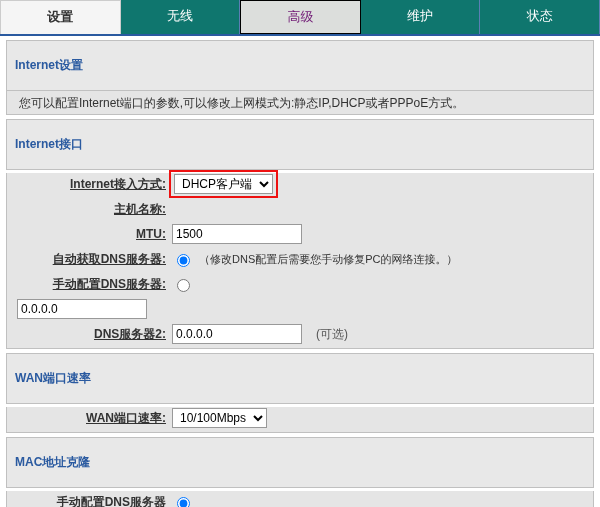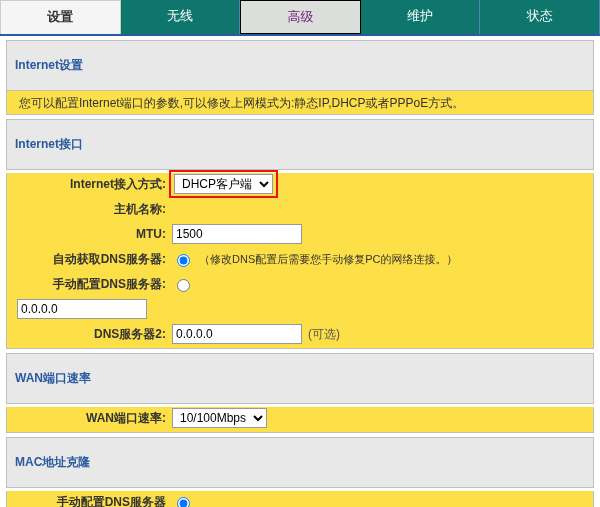--- a/index.html
+++ b/index.html
@@ -46,38 +46,39 @@
     color: #2a5aa0;
     font-weight: bold;
     padding: 16px 8px;
     border: 1px solid #c0c0c0;
     font-size: 12px;
   }
   .section-body {
     border: 1px solid #c0c0c0;
     border-top: none;
     padding: 0 10px;
-    background: #fde047;
+    background: #e5e5e5;
   }
   .desc {
     padding: 4px 2px 2px 2px;
     color: #333;
   }
   .form-row {
     display: flex;
     align-items: center;
     margin: 3px 0;
     min-height: 22px;
   }
   .form-label {
     width: 155px;
     text-align: right;
     padding-right: 6px;
     color: #333;
     font-weight: bold;
+    text-decoration: underline;
   }
   .form-row.normal .form-label { font-weight: bold; }
   .form-ctl {
     display: flex;
     align-items: center;
     gap: 6px;
   }
   select, input[type=text] {
     font-size: 12px;
     padding: 1px 3px;
@@ -92,21 +93,21 @@
     padding: 1px 2px;
   }
   .note {
     max-width: 260px;
     color: #333;
     font-size: 11px;
     line-height: 1.3;
   }
   .optional-label {
     color: #555;
-    margin-left: 0;
+    margin-left: 8px;
   }
 </style>
 </head>
 <body>
 
 <div class="tabs">
   <div class="tab active">设置</div>
   <div class="tab">无线</div>
   <div class="tab alt">高级</div>
   <div class="tab">维护</div>

